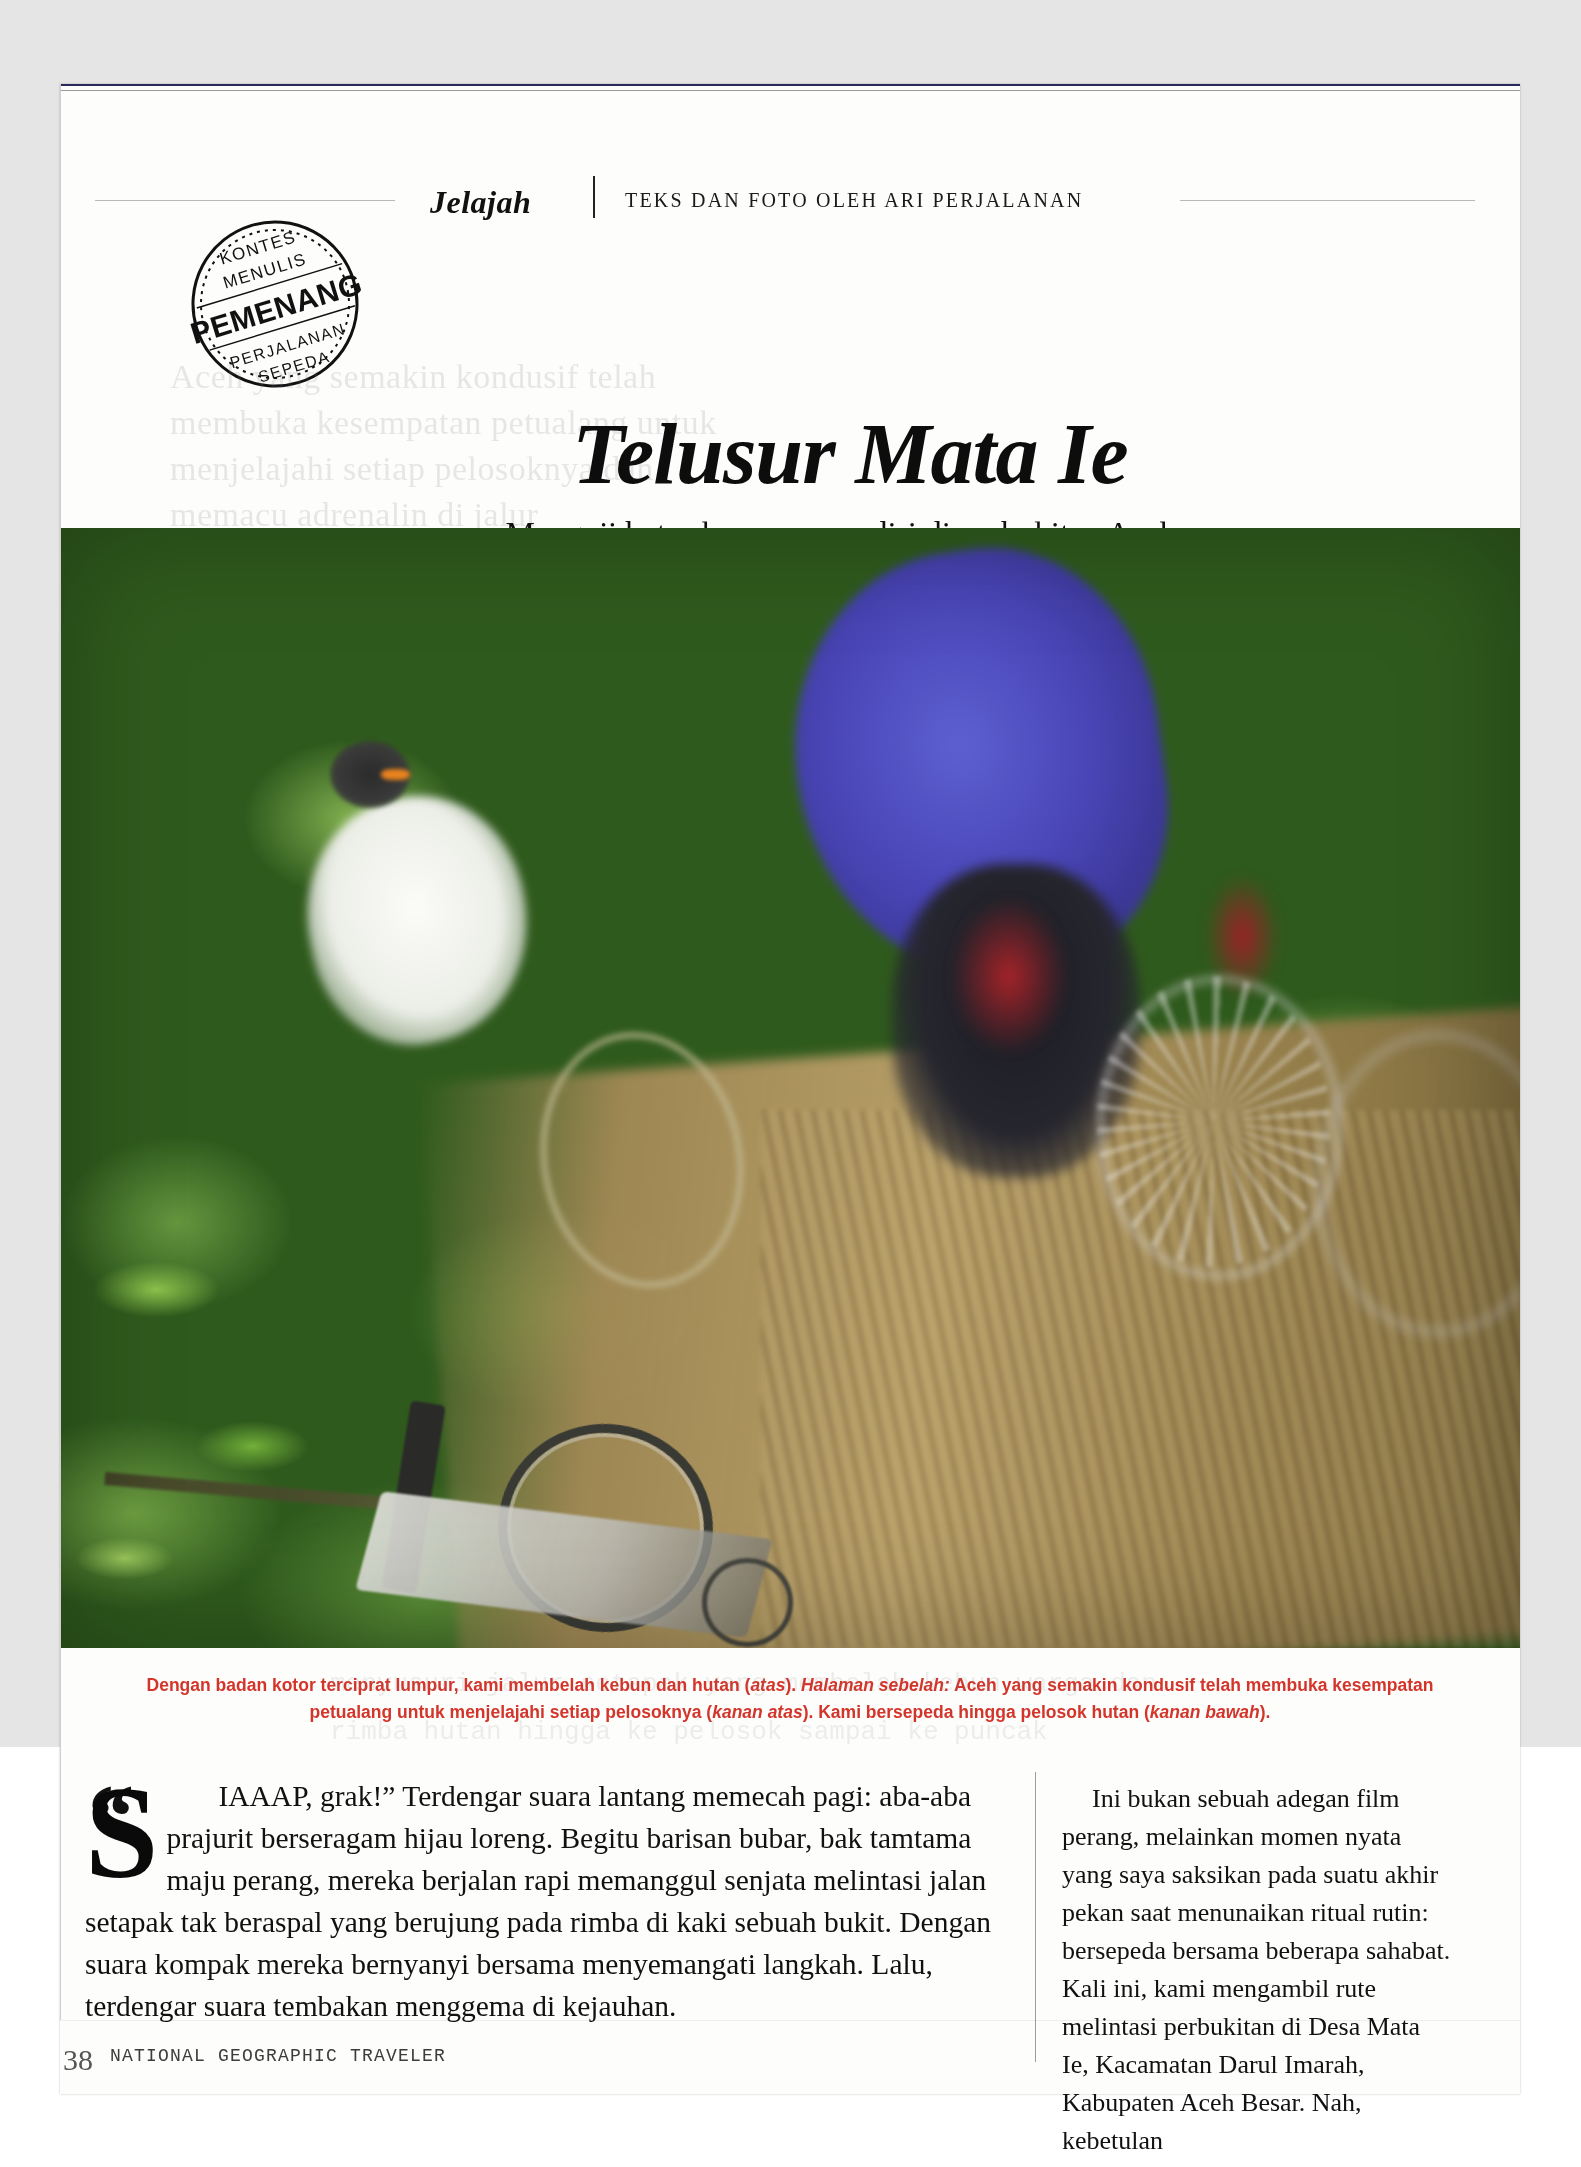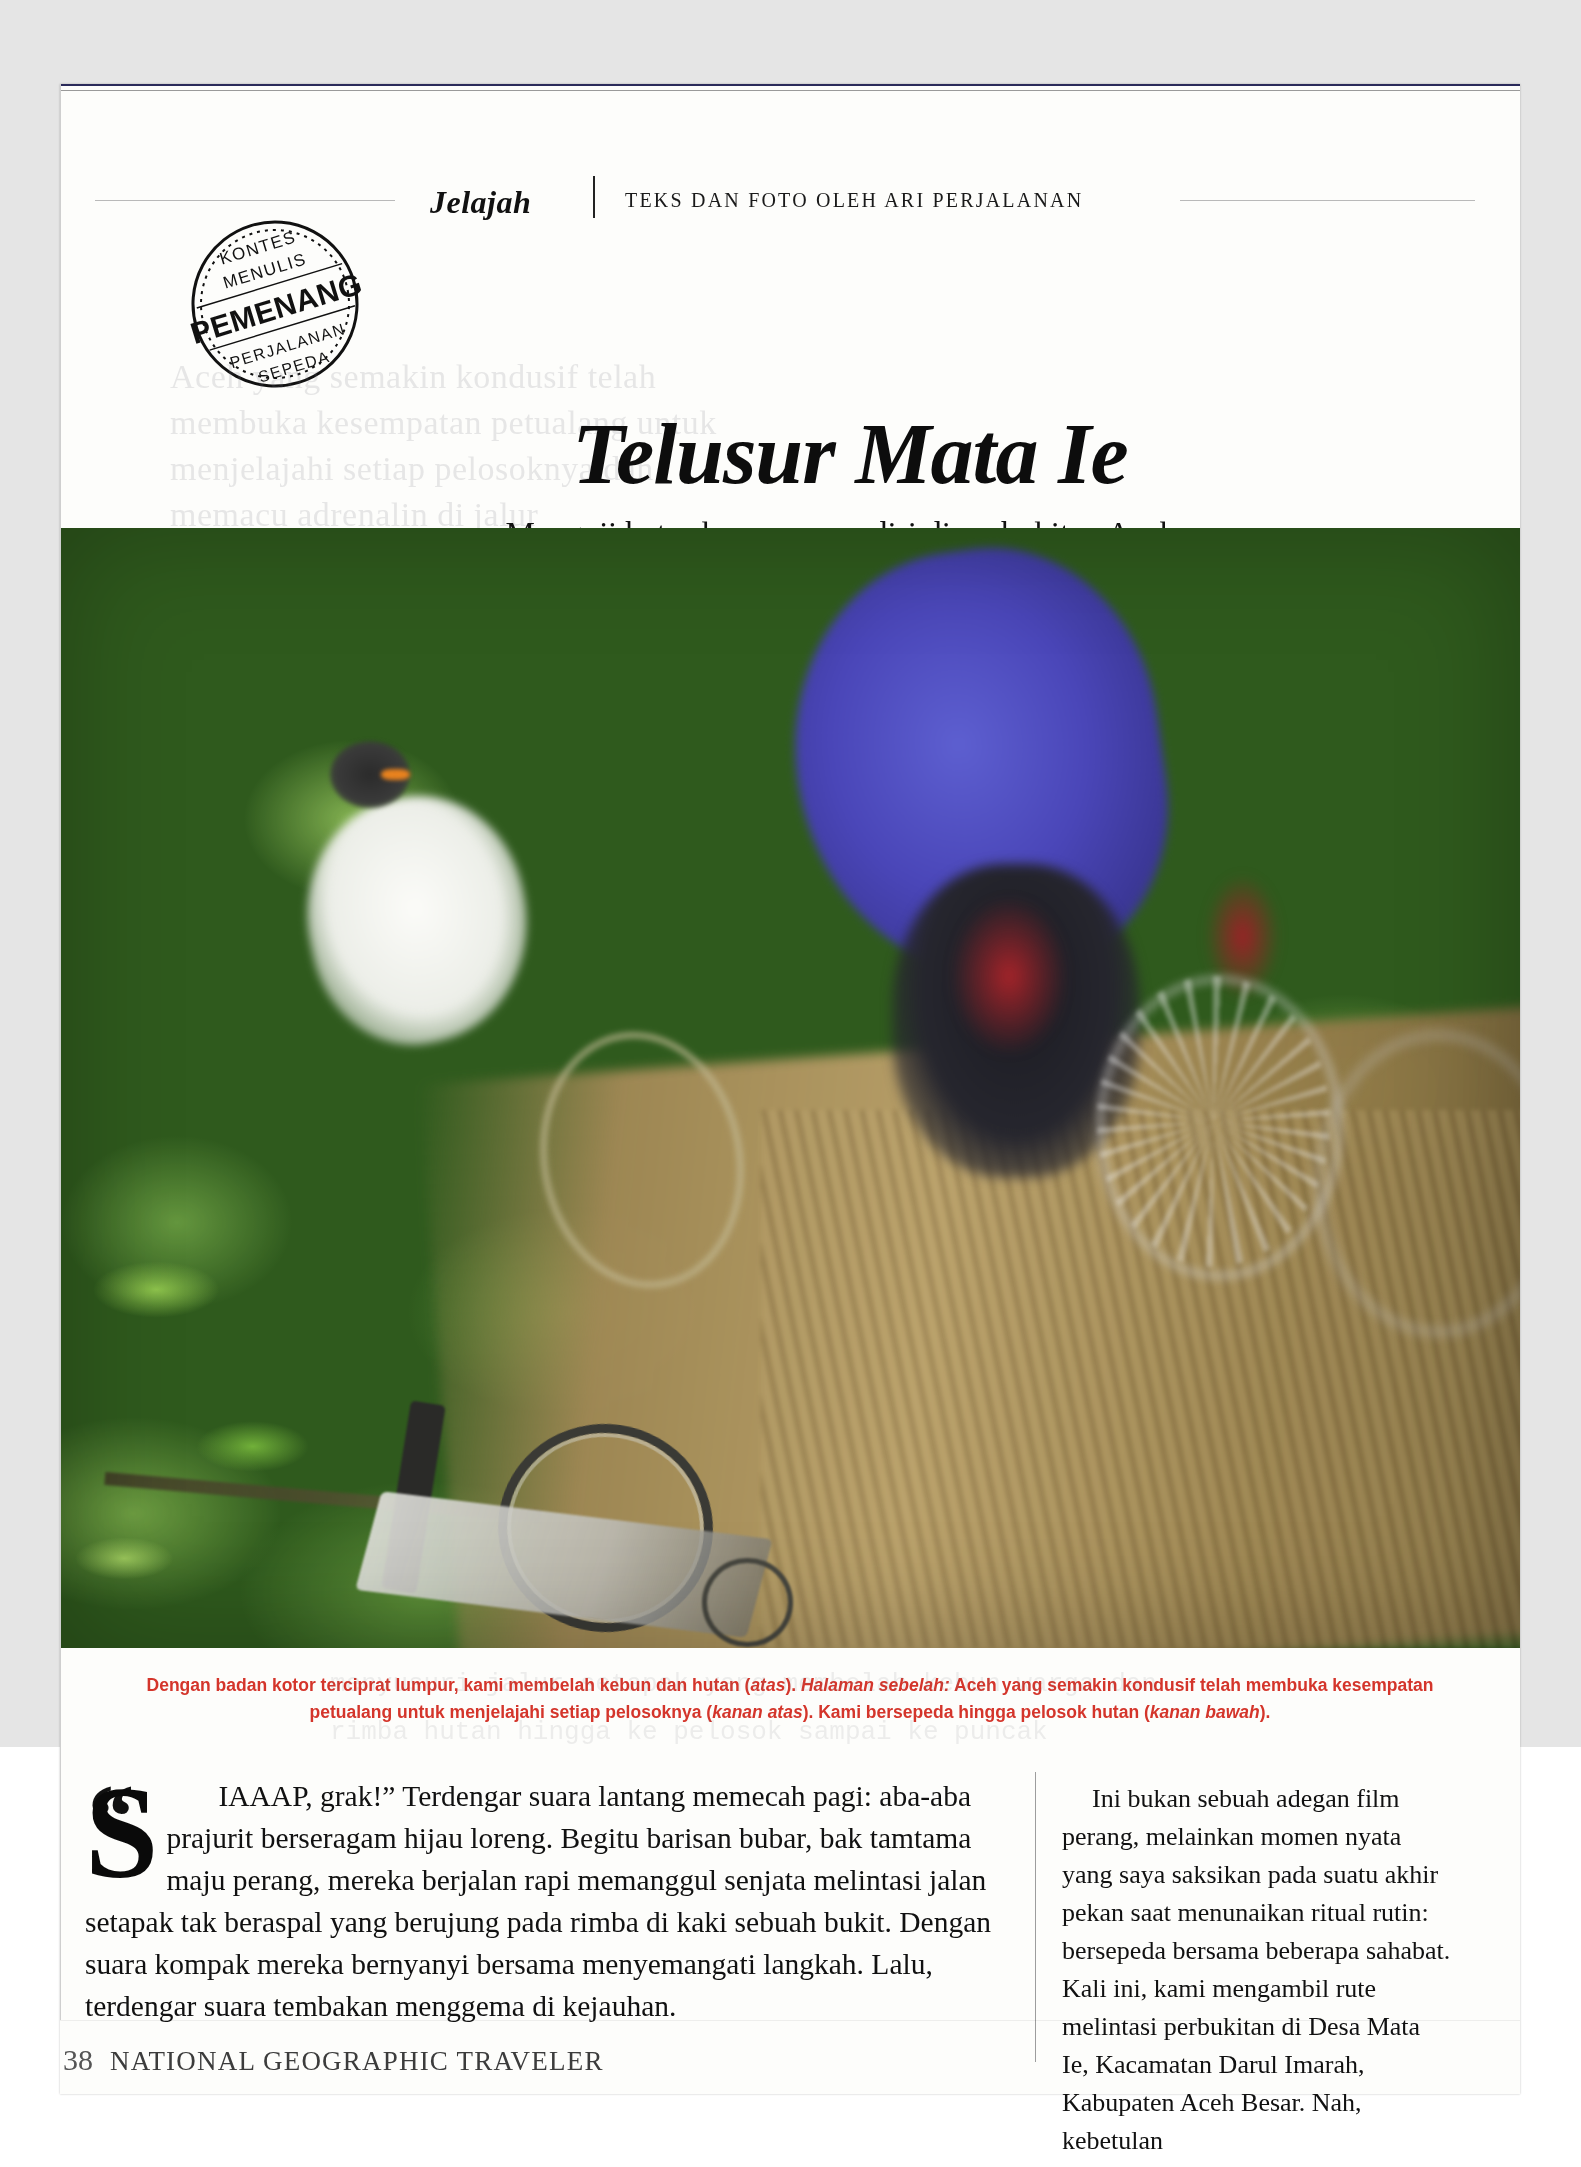--- a/index.html
+++ b/index.html
@@ -479,22 +479,22 @@
     left: 63px;
     top: 2043px;
     font-family: "Liberation Serif", serif;
     font-size: 30px;
     color: #555;
   }
   .footer-pub {
     position: absolute;
     left: 110px;
     top: 2046px;
-    font-family: Liberation Serif, serif;
-    font-size: 27px;
+    font-family: Liberation Mono, monospace;
+    font-size: 18px;
     letter-spacing: 1.2px;
     color: #3c3c3c;
   }
   .sheet-bottom-edge {
     position: absolute;
     left: 60px;
     top: 2020px;
     width: 1460px;
     height: 1px;
     background: rgba(0,0,0,0.06);

